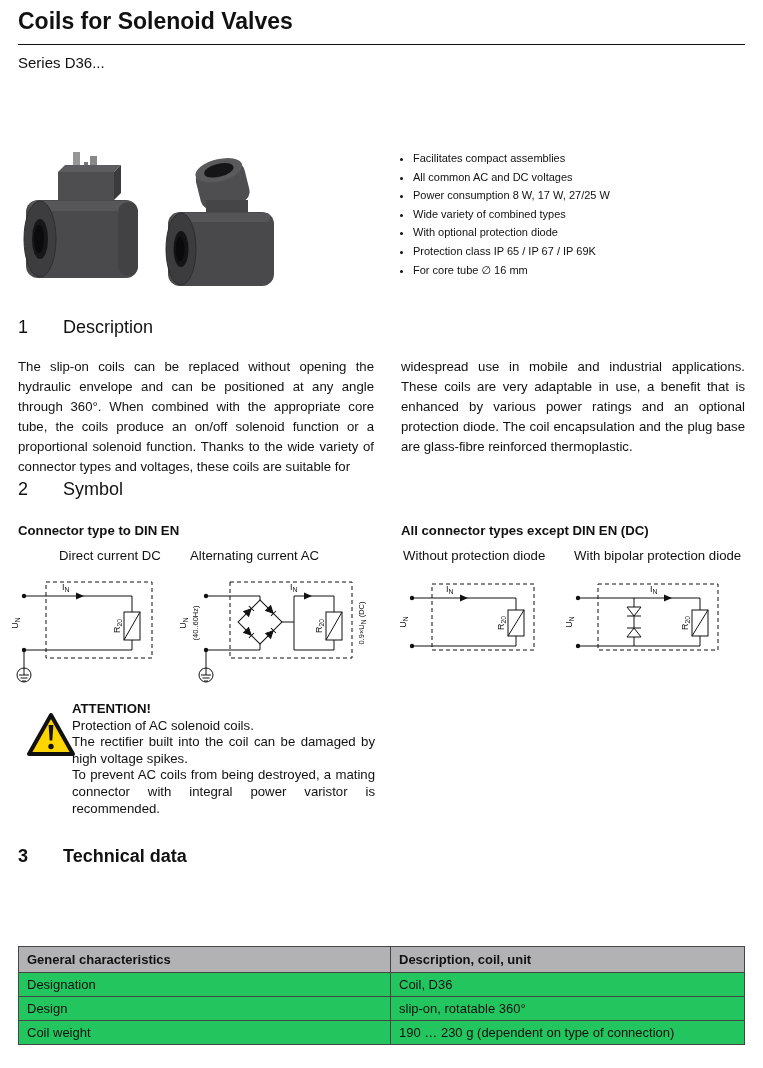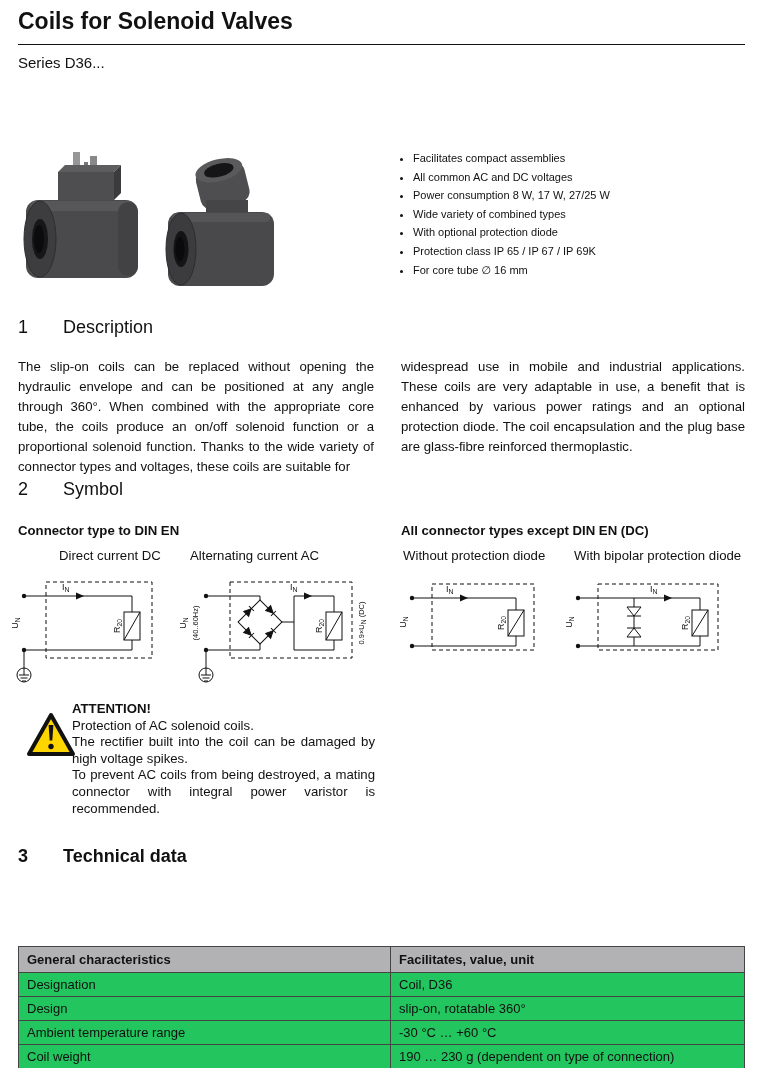--- a/index.html
+++ b/index.html
@@ -256,34 +256,30 @@
 </div>
 
 <h2 class="abs section-head" id="sec3" style="font-weight:bold;">
   <span class="sec-num">3</span><span>Technical data</span>
 </h2>
 
 <table class="abs" id="tech-table">
   <thead>
     <tr>
       <th>General characteristics</th>
-      <th>Facilitates, value, unit</th>
+      <th>Description, coil, unit</th>
     </tr>
   </thead>
   <tbody>
     <tr>
       <td>Designation</td>
       <td>Coil, D36</td>
     </tr>
     <tr>
       <td>Design</td>
       <td>slip-on, rotatable 360°</td>
     </tr>
     <tr>
-      <td>Ambient temperature range</td>
-      <td>-30 °C … +60 °C</td>
-    </tr>
-    <tr>
       <td>Coil weight</td>
       <td>190 … 230 g  (dependent on type of connection)</td>
     </tr>
   </tbody>
 </table>
 
 </body></html>

